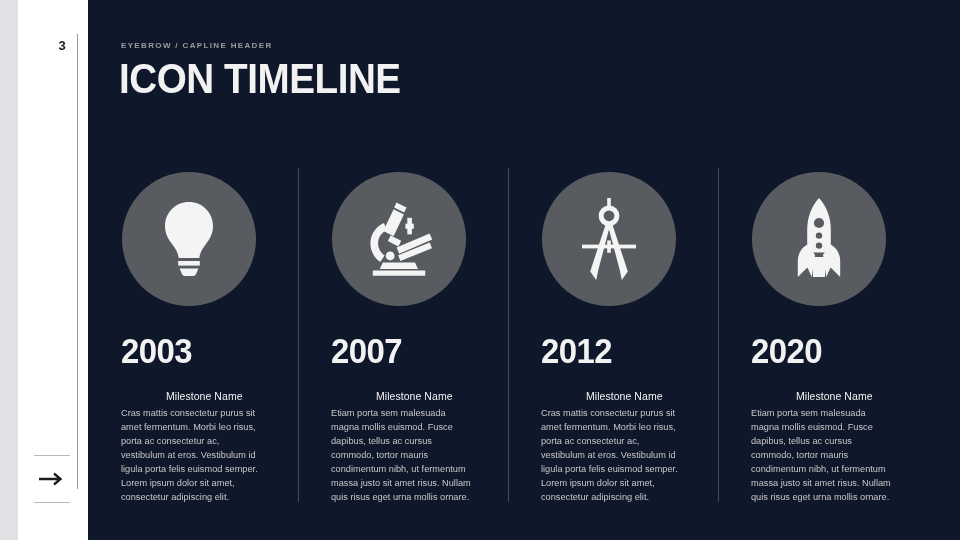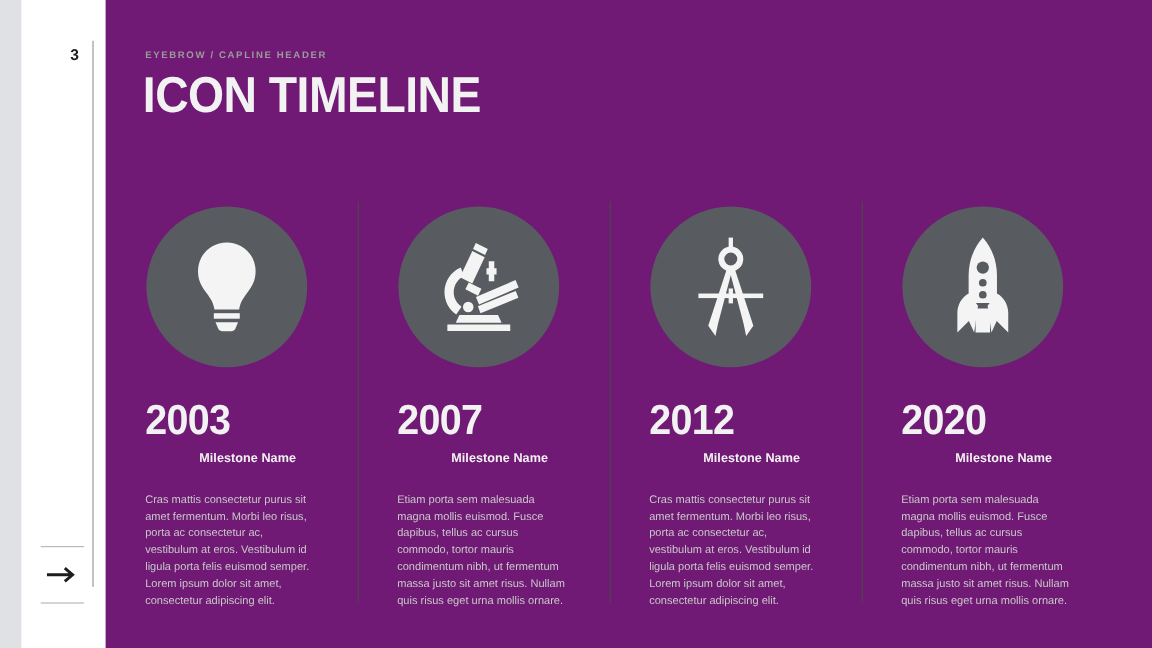--- a/index.html
+++ b/index.html
@@ -33,21 +33,21 @@
     position:absolute; left:34px; top:455px; width:36px; height:48px;
     display:flex; align-items:center; justify-content:center;
     border-top:1px solid #b9b9b9; border-bottom:1px solid #b9b9b9;
     cursor:pointer;
   }
   #nav-next svg{ display:block; }
 
   
   #stage{
     position:absolute; left:88px; top:0; width:872px; height:540px;
-    background:#701a75;
+    background:#0f172a;
   }
 
   #eyebrow{
     position:absolute; left:33px; top:41px;
     font-size:8px; font-weight:bold; letter-spacing:1.35px;
     color:#9b9b9b; text-transform:uppercase;
     white-space:nowrap;
   }
   #slide-title{
     position:absolute; left:31px; top:55px;
@@ -83,27 +83,27 @@
   .icon-circle svg{ display:block; }
 
   .year{
     margin-top:27px;
     font-size:35px; font-weight:bold; color:#f2f2f2;
     letter-spacing:-.6px;
     transform:scaleX(.94); transform-origin:left top;
     line-height:1;
   }
   .milestone-name{
-    margin-top:8px;
-    font-size:10.5px; font-weight:bold; color:#f2f2f2;
+    margin-top:22px;
+    font-size:10.5px; font-weight:normal; color:#f2f2f2;
     letter-spacing:.05px;
     padding-left:45px;
   }
   .body-text{
-    margin-top:22px;
+    margin-top:5px;
     font-size:9.2px; line-height:1.52; color:#c8c8c8;
     letter-spacing:.01px;
   }
 </style>
 </head>
 <body>
 
 <div id="edge-strip"></div>
 <div id="sidebar"></div>
 <div id="sidebar-rule"></div>

